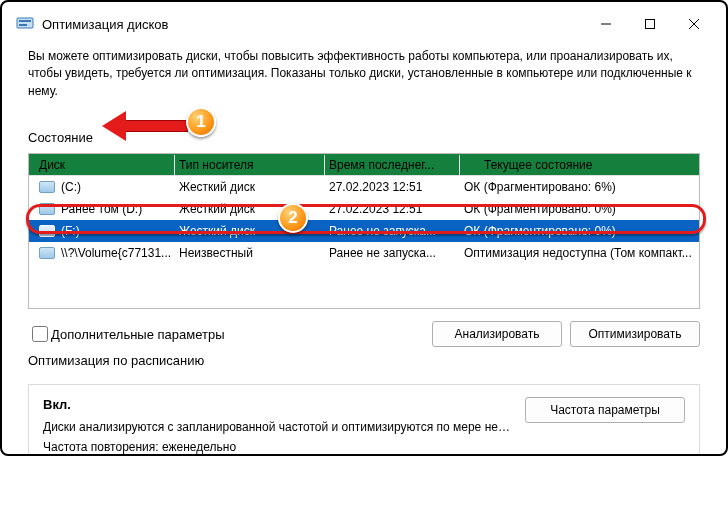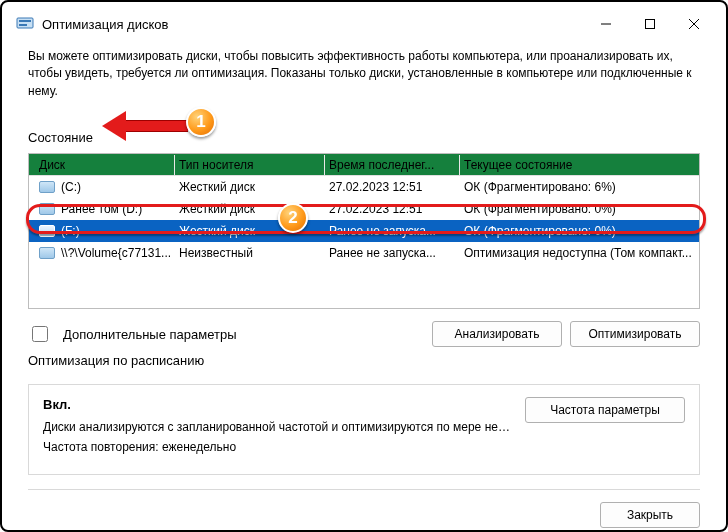--- a/index.html
+++ b/index.html
@@ -5,21 +5,21 @@
   * { box-sizing: border-box; }
   body {
     margin: 0;
     font-family: "Segoe UI", Tahoma, sans-serif;
     font-size: 12px;
     color: #000;
     background: #fff;
   }
   .outer {
     width: 728px;
-    height: 532px;
+    height: 456px;
     border: 2px solid #000;
     border-radius: 8px;
     position: relative;
     overflow: hidden;
     background: #fff;
   }
   .window {
     position: absolute;
     inset: 6px;
     background: #fff;
@@ -73,41 +73,41 @@
   }
   .header-row {
     background: #15803d;
     border-bottom: 1px solid #e0e0e0;
   }
   .header-row > div {
     padding: 3px 4px;
     border-right: 1px solid #e8e8e8;
     white-space: nowrap; overflow: hidden; text-overflow: ellipsis;
   }
-  .header-row > div:last-child { border-right: none; }
+  .header-row > div:last-child { border-right: none; margin-left: 20px; }
   .cell {
     padding: 0 4px;
     white-space: nowrap; overflow: hidden; text-overflow: ellipsis;
   }
   .drive-cell { display: flex; align-items: center; gap: 6px; }
   .drive-icon {
     width: 16px; height: 12px;
     background: linear-gradient(#cfe6f7, #9fc8e8);
     border: 1px solid #6fa0c8;
     border-radius: 2px;
     flex-shrink: 0;
   }
   .sel { background: #0a63c2; color: #fff; }
   .sel .drive-icon { border-color: #fff; background: linear-gradient(#e8f3ff,#bcd9f2); }
   .blank-rows { height: 44px; }
   .opt-row {
     display: flex; align-items: center; justify-content: space-between;
     margin-top: 12px;
   }
-  .chk { display: flex; align-items: center; gap: 12px; font-size: 13px; }
+  .chk { display: flex; align-items: center; gap: 0; font-size: 13px; }
   .chk input { width: 16px; height: 16px; }
   .btn {
     border: 1px solid #b0b0b0;
     background: #fdfdfd;
     border-radius: 3px;
     padding: 5px 6px;
     font-size: 12px;
     font-family: inherit;
     min-width: 130px;
   }

